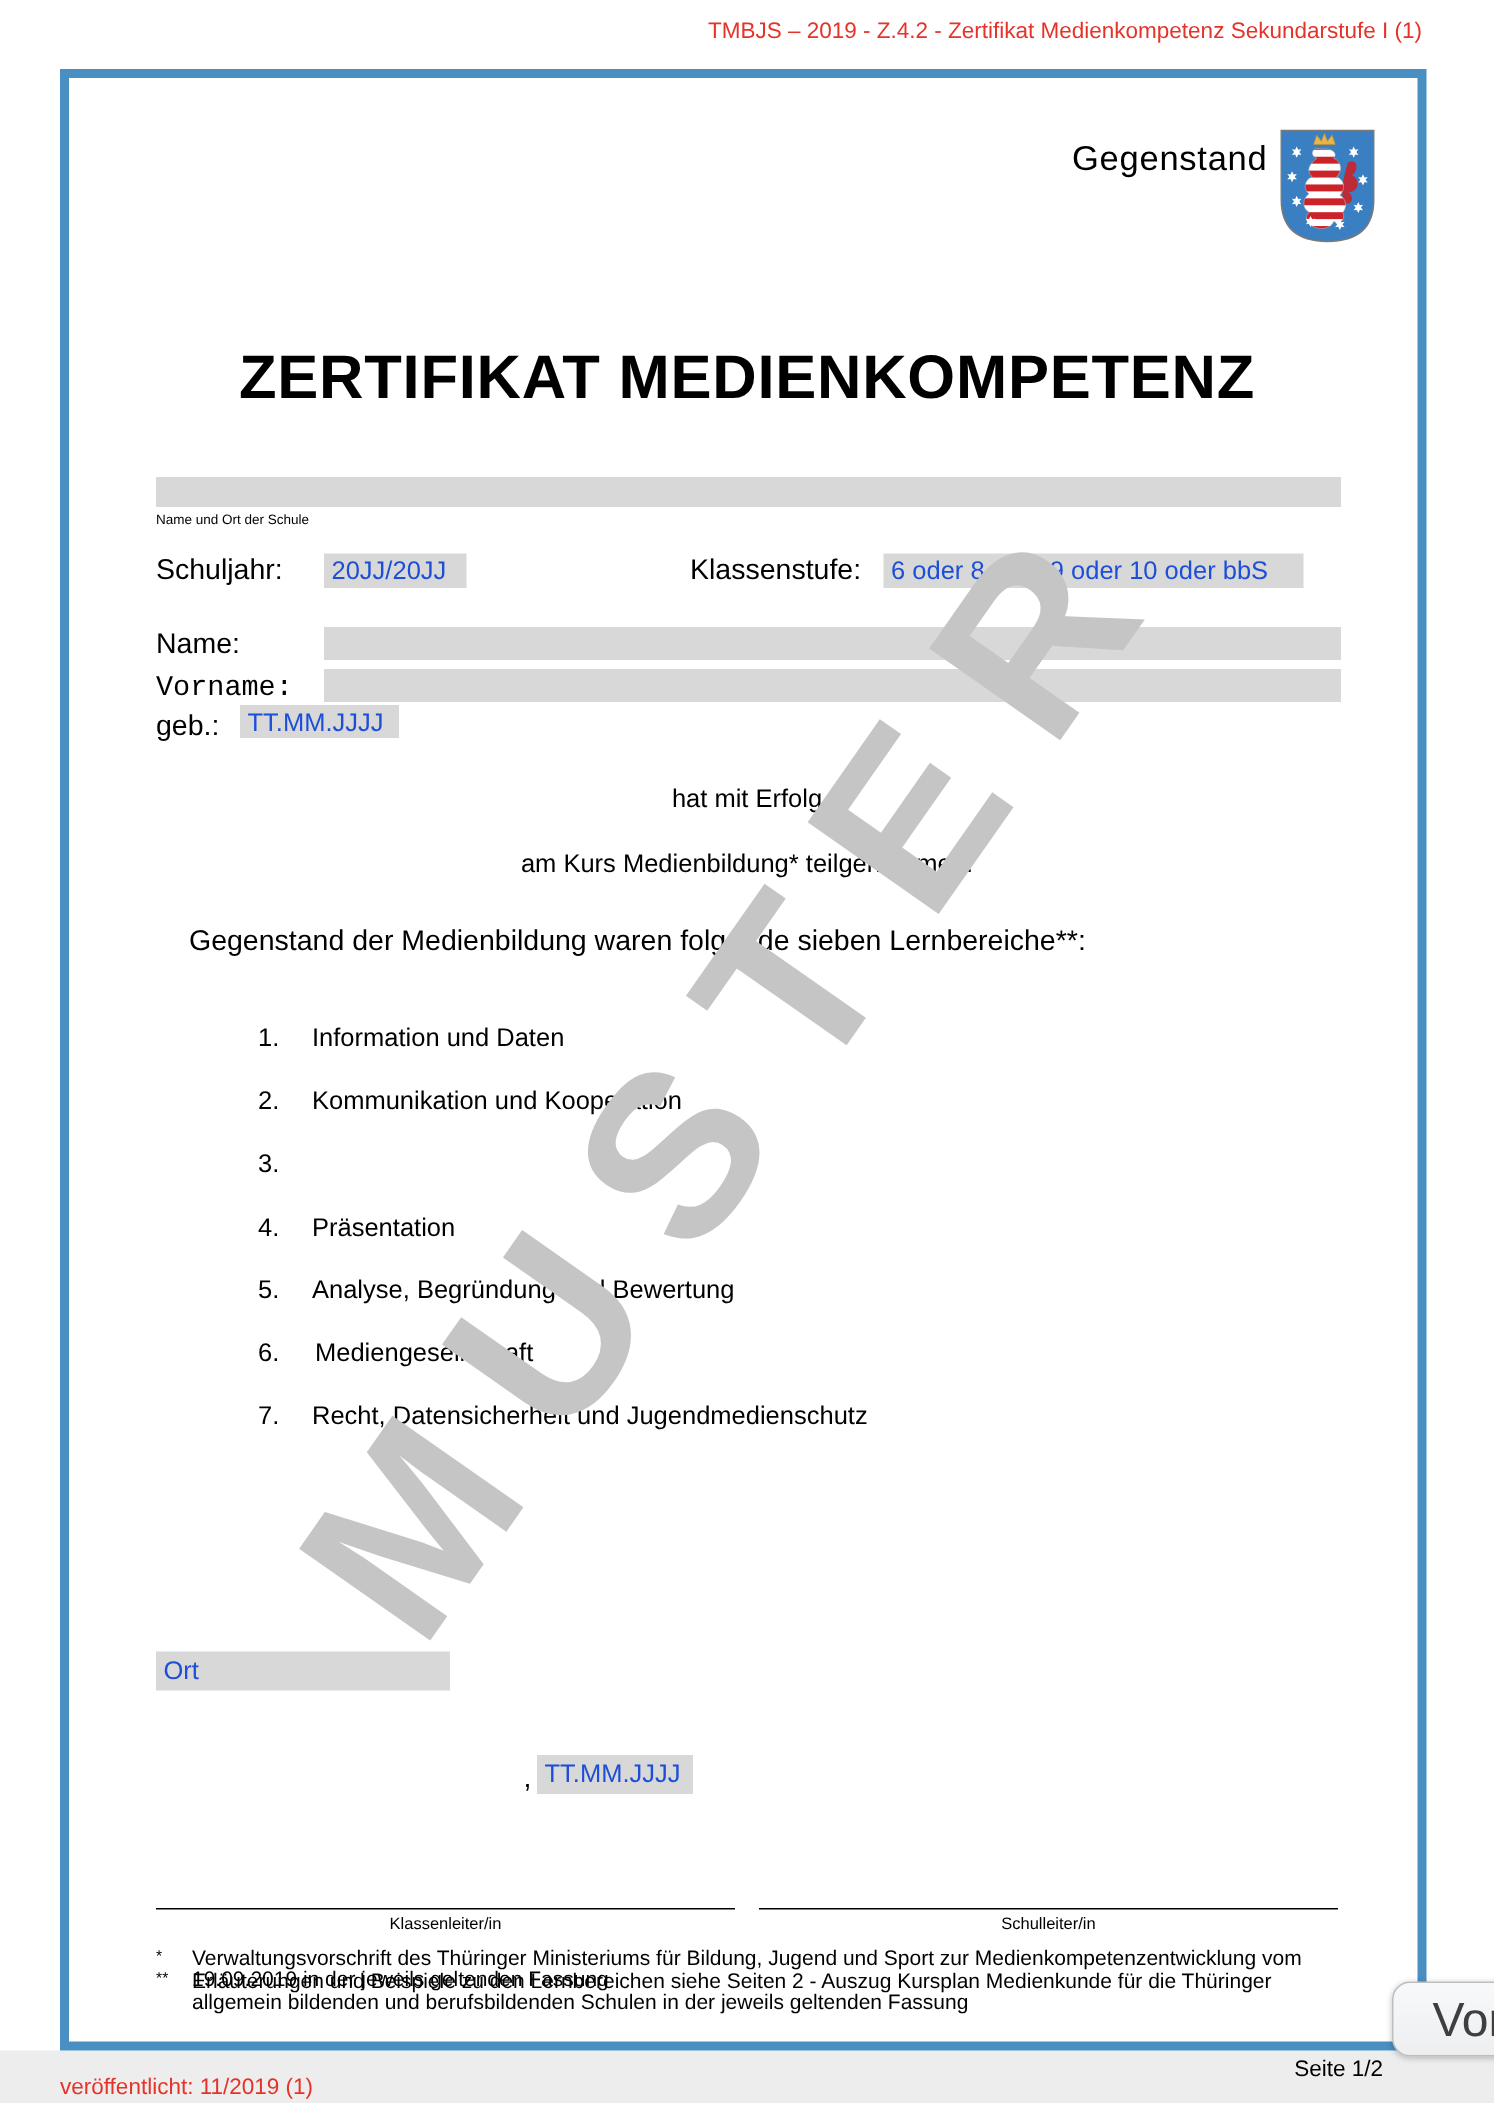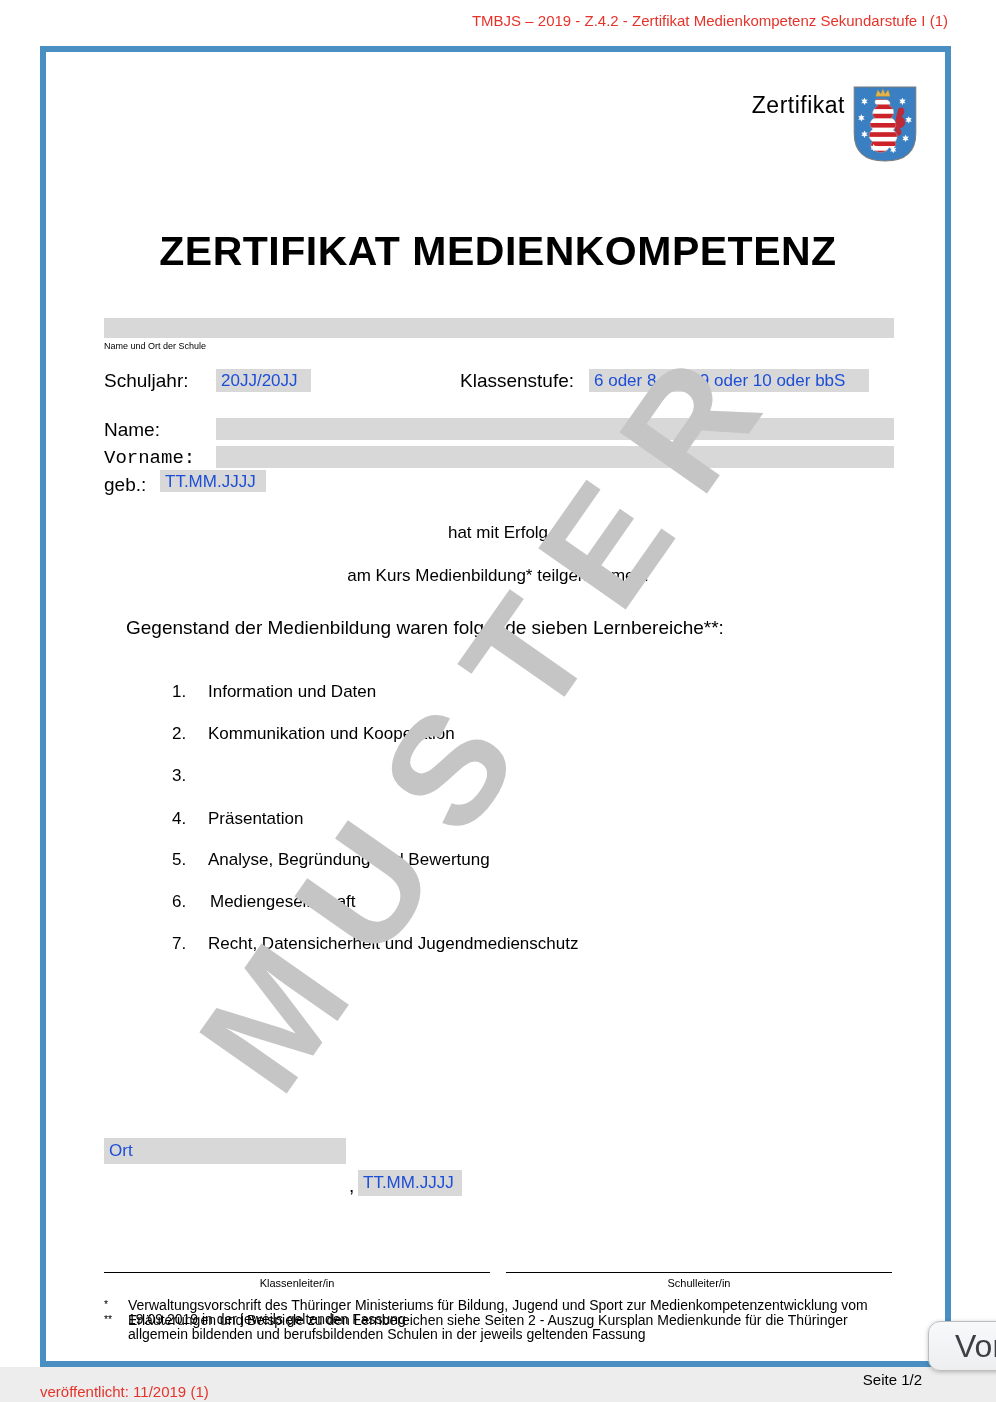--- a/index.html
+++ b/index.html
@@ -70,21 +70,21 @@
 <div class="page">
 
   <div class="bottom-strip abs"></div>
 
   <div class="doc-ref abs">TMBJS – 2019 - Z.4.2 - Zertifikat Medienkompetenz Sekundarstufe I (1)</div>
 
   <div class="frame abs"></div>
 
   <div class="logo abs">
     <div class="logo-text">
-      <div class="logo-line1">Zertifikat</div>
+      <div class="logo-line1">Gegenstand</div>
     </div>
     <div class="coat">
       <svg width="64" height="76" viewBox="0 0 62 74">
         <path d="M1,1 H61 V46 Q61 73 31 73 Q1 73 1 46 Z" fill="#3a7fc1" stroke="#7a7a7a" stroke-width="1"></path>
         <defs>
           <pattern id="lionstripes" x="0" y="0" width="8" height="9" patternUnits="userSpaceOnUse">
             <rect x="0" y="0" width="8" height="4.5" fill="#cc2229"></rect>
             <rect x="0" y="4.5" width="8" height="4.5" fill="#ffffff"></rect>
           </pattern>
           <path id="star6" d="M0,-3.6 L1,-1.5 L3.1,-1.8 L1.7,0 L3.1,1.8 L1,1.5 L0,3.6 L-1,1.5 L-3.1,1.8 L-1.7,0 L-3.1,-1.8 L-1,-1.5 Z" fill="#ffffff"></path>
@@ -132,21 +132,21 @@
   <div class="li-num abs" style="left:172px; top:766px;">3.</div>
   <div class="li-num abs" style="left:172px; top:809px;">4.</div>
   <div class="li-text abs" style="left:208px; top:809px;">Präsentation</div>
   <div class="li-num abs" style="left:172px; top:850px;">5.</div>
   <div class="li-text abs" style="left:208px; top:850px;">Analyse, Begründung und Bewertung</div>
   <div class="li-num abs" style="left:172px; top:892px;">6.</div>
   <div class="li-text abs" style="left:210px; top:892px;text-align:right;">Mediengesellschaft</div>
   <div class="li-num abs" style="left:172px; top:934px;">7.</div>
   <div class="li-text abs" style="left:208px; top:934px;">Recht, Datensicherheit und Jugendmedienschutz</div>
 
-  <div class="field ph abs" style="left:104px; top:1138px; width:242px; height:26px; line-height:26px;">Ort</div>
+  <div class="field ph abs" style="left:104px; top:1101px; width:196px; height:26px; line-height:26px;">Ort</div>
   <div class="comma abs" style="left:349px; top:1175px;">,</div>
   <div class="field ph abs" style="left:358px; top:1170px; width:104px; height:26px; line-height:26px;">TT.MM.JJJJ</div>
 
   <div class="sig-line abs" style="left:104px; top:1272px; width:386px;"></div>
   <div class="sig-label abs" style="left:104px; top:1277px; width:386px;">Klassenleiter/in</div>
   <div class="sig-line abs" style="left:506px; top:1272px; width:386px;"></div>
   <div class="sig-label abs" style="left:506px; top:1277px; width:386px;">Schulleiter/in</div>
 
   <div class="fn-marker abs" style="left:104px; top:1298px;">*</div>
   <div class="fn-text abs" style="left:128px; top:1298px;">Verwaltungsvorschrift des Thüringer Ministeriums für Bildung, Jugend und Sport zur Medienkompetenzentwicklung vom 19.09.2019 in der jeweils geltenden Fassung</div>

